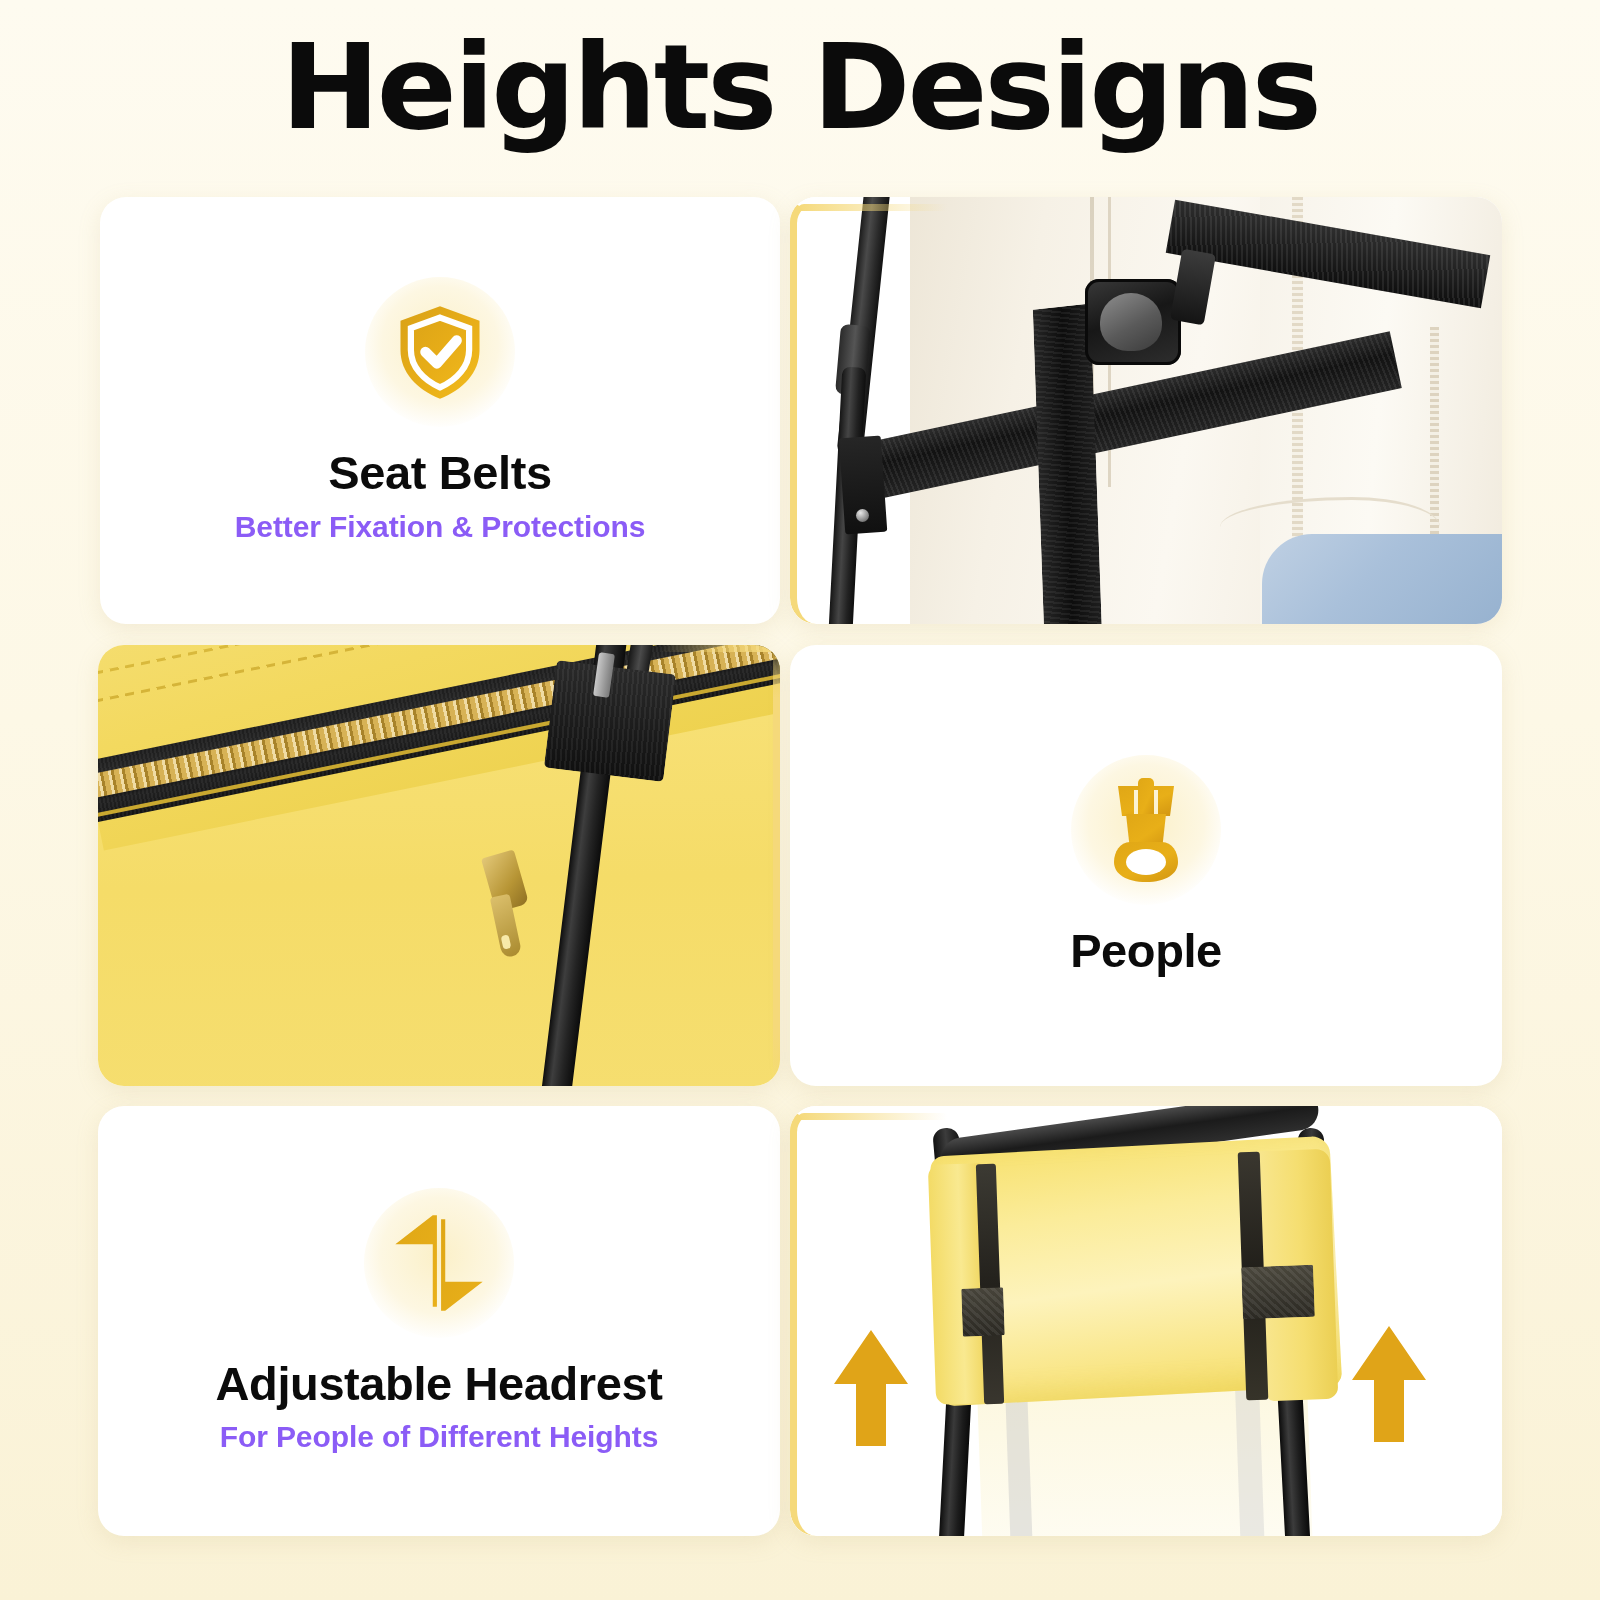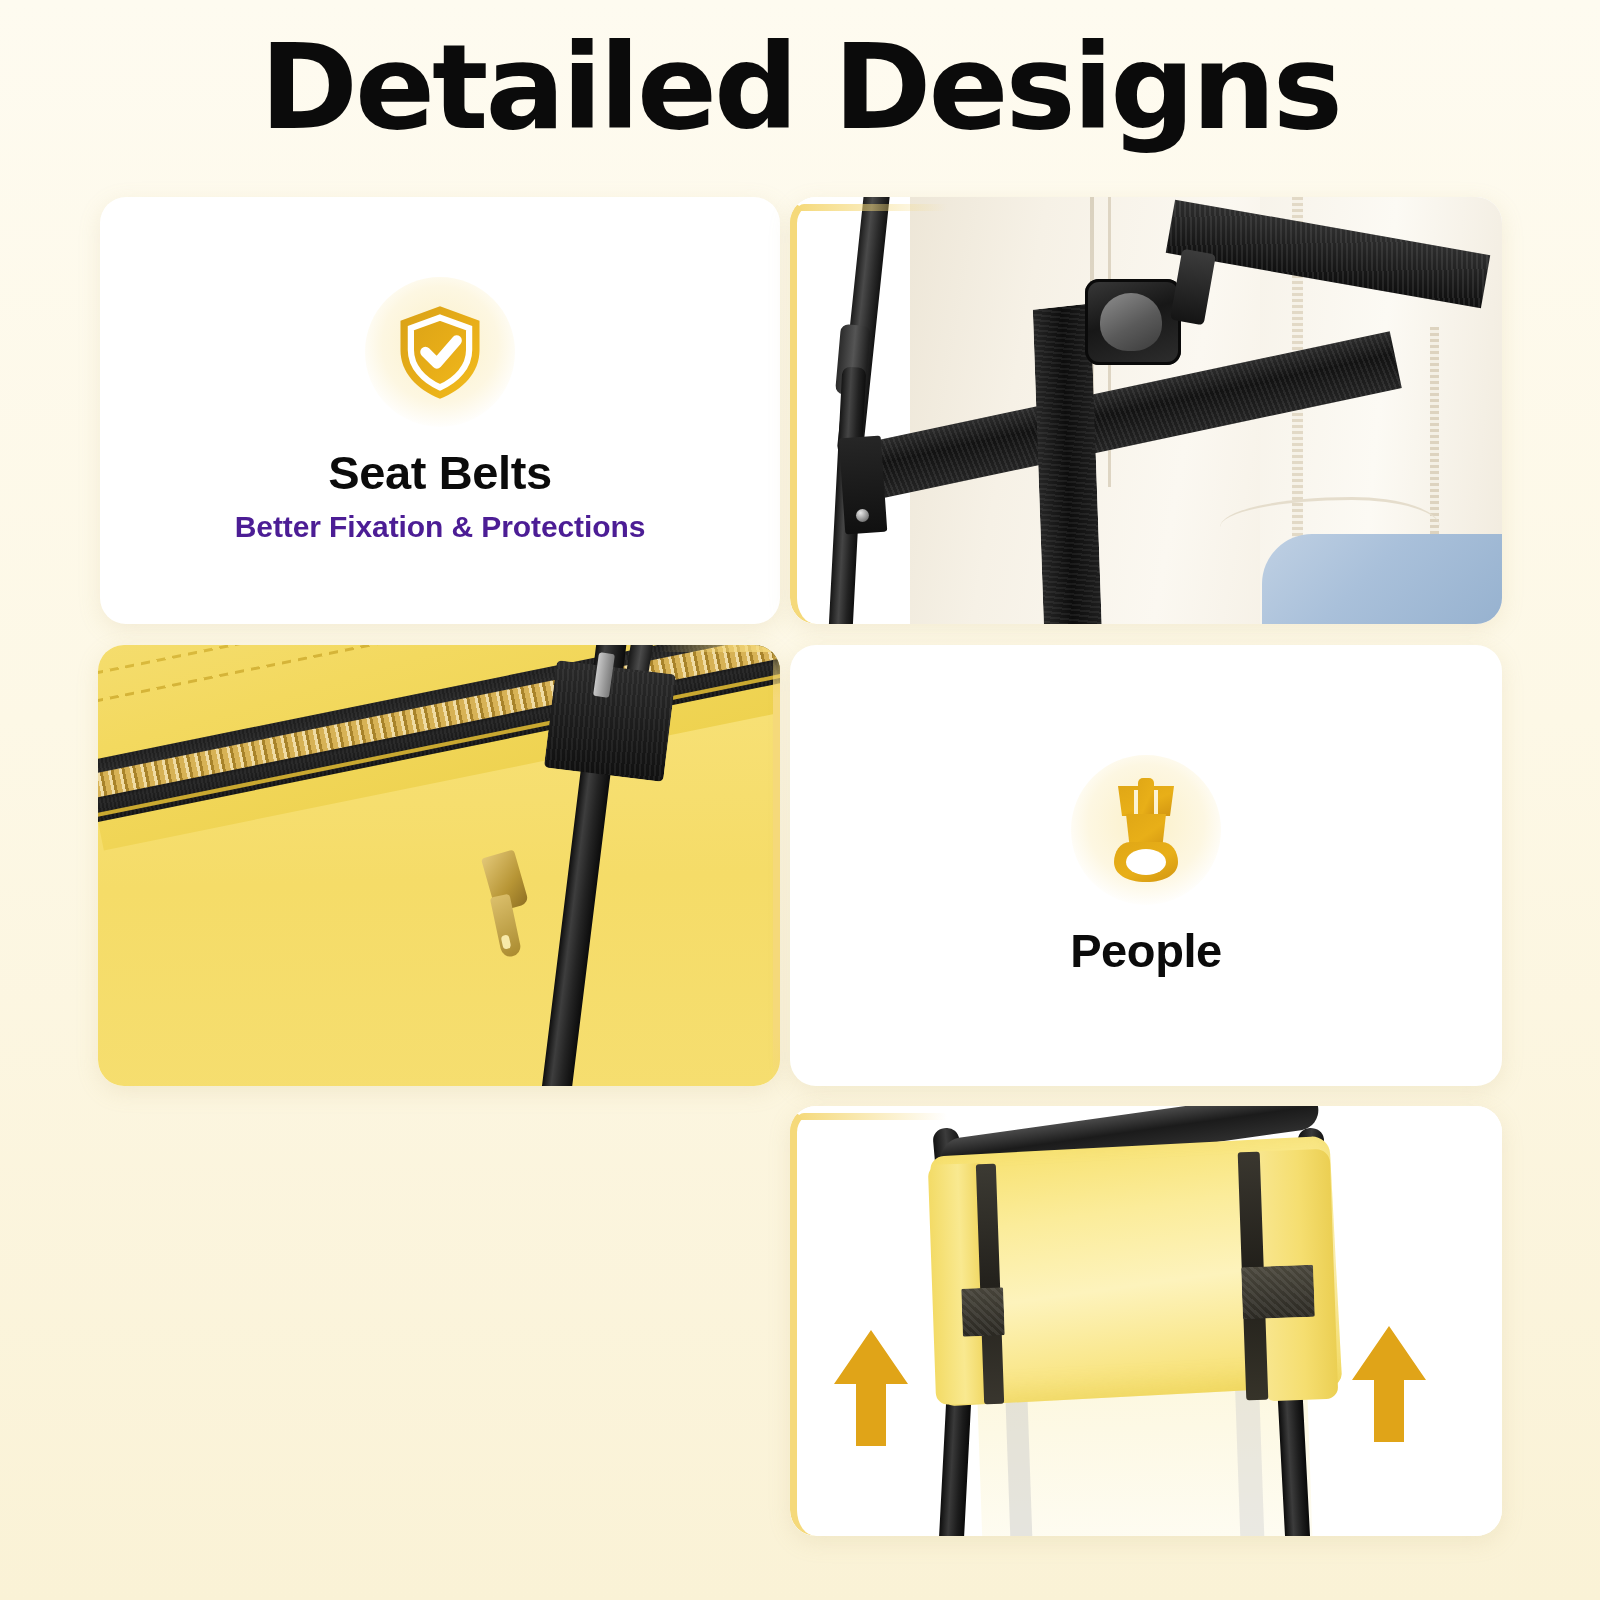--- a/index.html
+++ b/index.html
@@ -91,21 +91,21 @@
     margin-bottom:20px;
   }
   .icon-badge svg{ display:block; }
 
   .feat-title{
     font-size:47px; font-weight:bold; color:#0B0B0B;
     letter-spacing:-.4px; line-height:1.1;
     white-space:nowrap;
   }
   .feat-sub{
-    font-size:30px; font-weight:600; color:#4c1d95;
+    font-size:30px; font-weight:600; color:#8b5cf6;
     margin-top:11px; letter-spacing:-.1px;
     white-space:nowrap;
   }
 
   
   .scene{ position:absolute; inset:0; overflow:hidden; }
 
   
   .s1-bg{ position:absolute; inset:0; background:#FFFFFF; }
   .s1-jacket{
@@ -401,21 +401,21 @@
       linear-gradient(180deg,#4A473C,#2B2923);
     transform:rotate(-2deg); z-index:8; border-radius:2px;
   }
   .arrow-up{ position:absolute; z-index:9; }
   .a-left{ left:42px; top:222px; }
   .a-right{ left:560px; top:218px; }
 </style>
 </head>
 <body>
 
-<h1 class="page-title">Detailed Designs</h1>
+<h1 class="page-title">Heights Designs</h1>
 
 <div class="grid">
 
   <div class="card text-card" style="left:100px; top:197px; width:680px; height:427px;">
 
     <div class="icon-badge">
       <svg width="104" height="104" viewBox="0 0 100 100">
         <defs>
           <linearGradient id="gold1" x1="0" y1="0" x2="1" y2="1">
             <stop offset="0%" stop-color="#D9A117"></stop>
@@ -500,20 +500,40 @@
         <path d="M26 38 L66 38 L62 74 L30 74 Z" fill="url(#gold2)"></path>
 
         <path d="M30 66 L62 66 C72 66 78 76 78 86 C78 98 66 106 46 106 C26 106 14 98 14 86 C14 76 20 66 30 66 Z" fill="url(#gold2)"></path>
         <ellipse cx="46" cy="86" rx="20" ry="13" fill="#FFFFFF"></ellipse>
       </svg>
     </div>
 
     <div class="feat-title">People</div>
   </div>
 
+  <div class="card text-card" style="left:98px; top:1106px; width:682px; height:430px;">
+
+    <div class="icon-badge">
+      <svg width="104" height="104" viewBox="0 0 100 100">
+        <defs>
+          <linearGradient id="gold3" x1="0" y1="0" x2="1" y2="1">
+            <stop offset="0%" stop-color="#DFA716"></stop>
+            <stop offset="100%" stop-color="#E9B01A"></stop>
+          </linearGradient>
+        </defs>
+
+        <path d="M44 92 L44 32 L8 32 L44 4 L44 4 L48 4 L48 92 Z" fill="url(#gold3)"></path>
+
+        <path d="M56 8 L56 68 L92 68 L56 96 L52 96 L52 8 Z" fill="url(#gold3)"></path>
+      </svg>
+    </div>
+
+    <div class="feat-title">Adjustable Headrest</div>
+    <div class="feat-sub">For People of Different Heights</div>
+  </div>
 
   <div class="card photo-card" style="left:790px; top:1106px; width:712px; height:430px;">
     <div class="scene">
       <div class="s3-bg"></div>
       <div class="s3-ghost"></div>
       <div class="s3-ghost-bar-l"></div>
       <div class="s3-ghost-bar-r"></div>
       <div class="s3-tube-l"></div>
       <div class="s3-tube-r"></div>
       <div class="s3-bar-l"></div>

